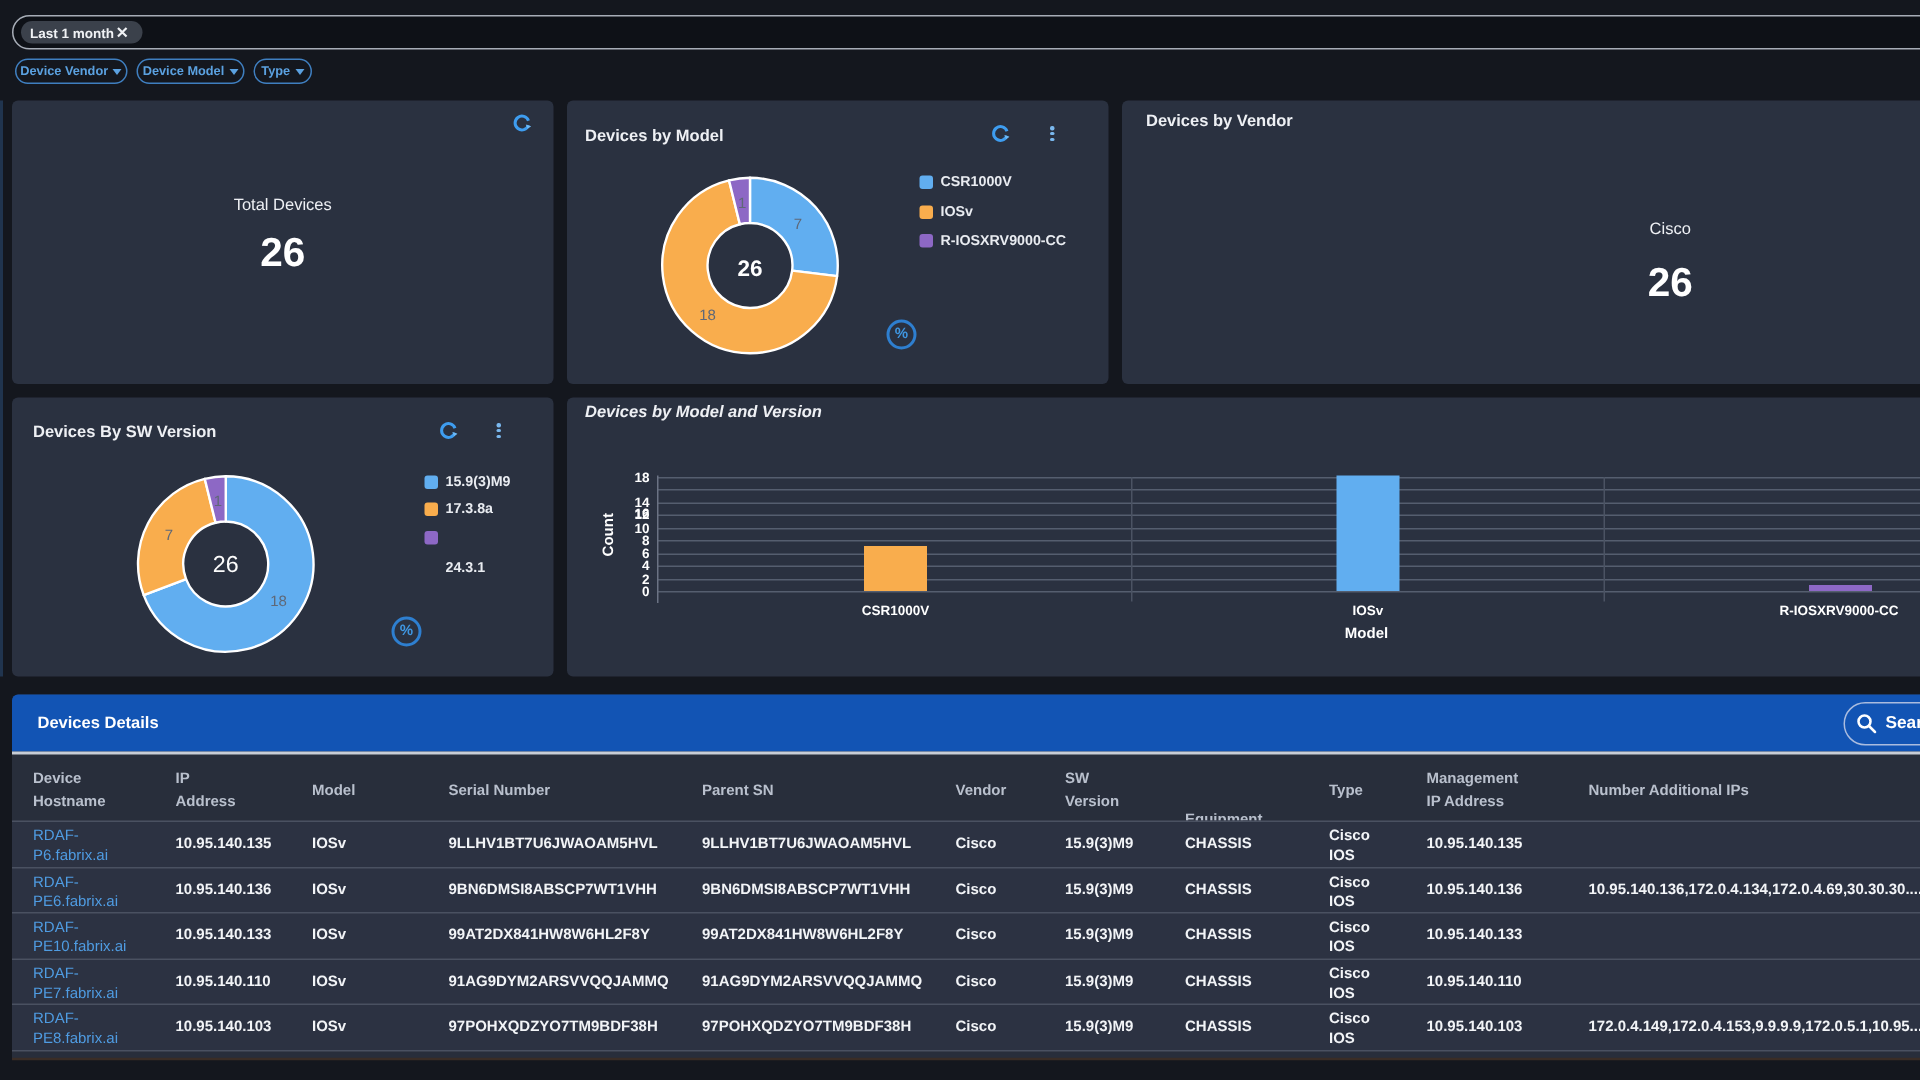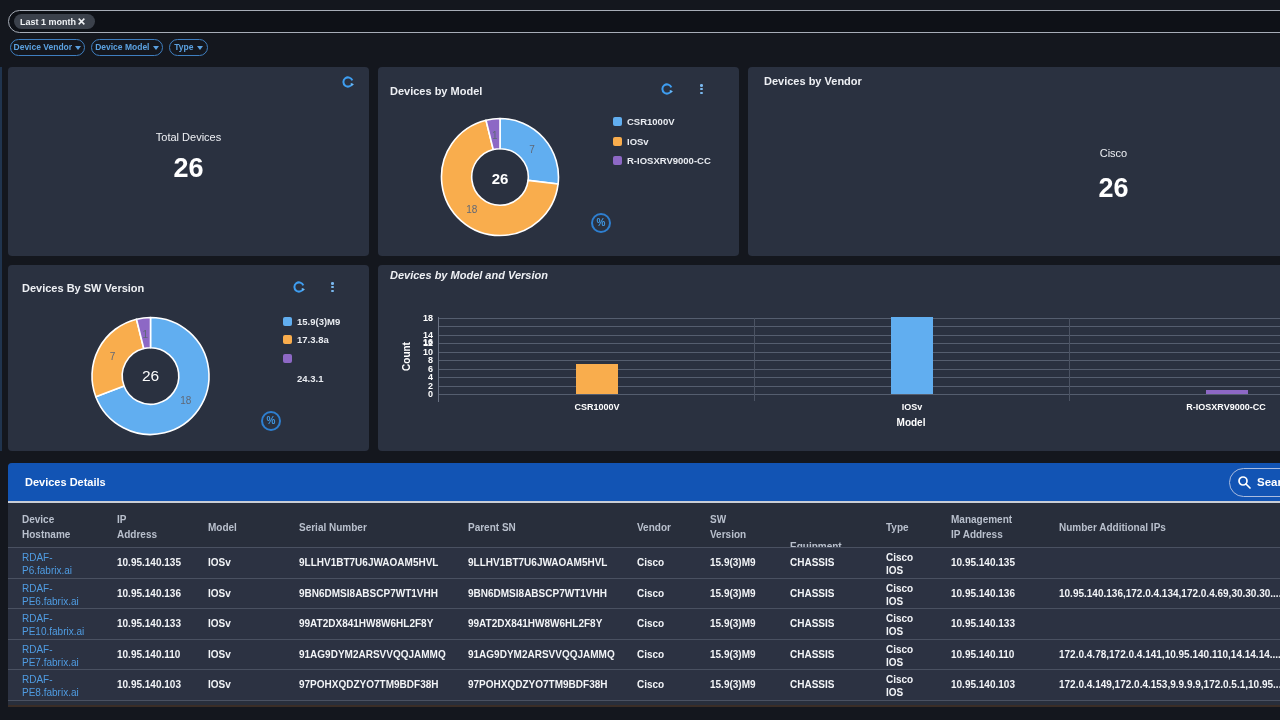--- a/index.html
+++ b/index.html
@@ -209,21 +209,20 @@
   <div class="hlink" style="left:14px;">RDAF-<br>PE7.fabrix.ai</div>
   <div class="cell" style="left:109px;">10.95.140.110</div>
   <div class="cell" style="left:200px;">IOSv</div>
   <div class="cell" style="left:291px;">91AG9DYM2ARSVVQQJAMMQ</div>
   <div class="cell" style="left:460px;">91AG9DYM2ARSVVQQJAMMQ</div>
   <div class="cell" style="left:629px;">Cisco</div>
   <div class="cell" style="left:702px;">15.9(3)M9</div>
   <div class="cell" style="left:782px;">CHASSIS</div>
   <div class="cell2" style="left:878px;">Cisco<br>IOS</div>
   <div class="cell" style="left:943px;">10.95.140.110</div>
-  <div class="cell" style="left:1051px;">172.0.4.78,172.0.4.141,10.95.140.110,14.14.14....</div>
 </div>
 <div class="trow" style="top:669px;">
   <div class="hlink" style="left:14px;">RDAF-<br>PE8.fabrix.ai</div>
   <div class="cell" style="left:109px;">10.95.140.103</div>
   <div class="cell" style="left:200px;">IOSv</div>
   <div class="cell" style="left:291px;">97POHXQDZYO7TM9BDF38H</div>
   <div class="cell" style="left:460px;">97POHXQDZYO7TM9BDF38H</div>
   <div class="cell" style="left:629px;">Cisco</div>
   <div class="cell" style="left:702px;">15.9(3)M9</div>
   <div class="cell" style="left:782px;">CHASSIS</div>

